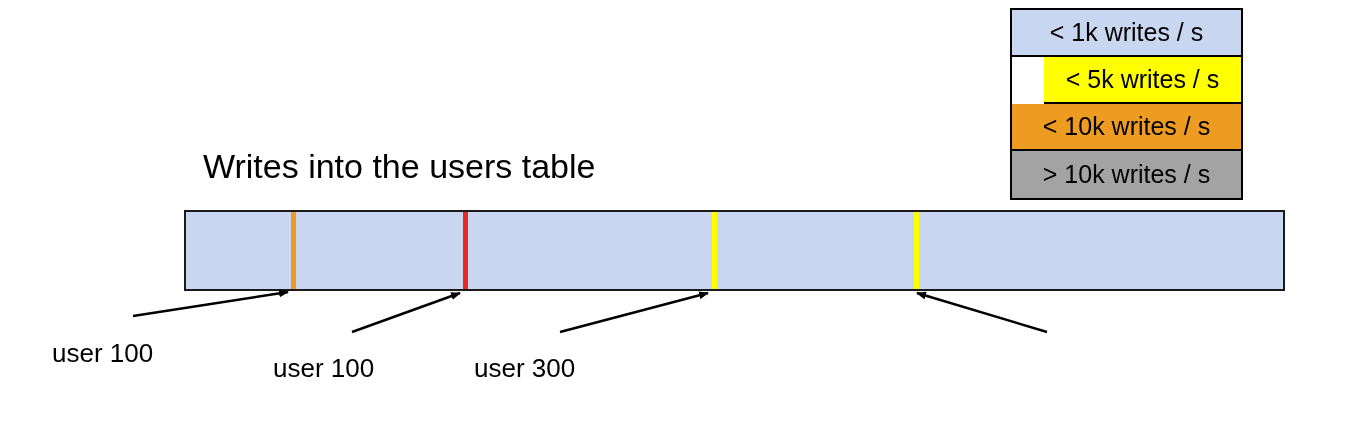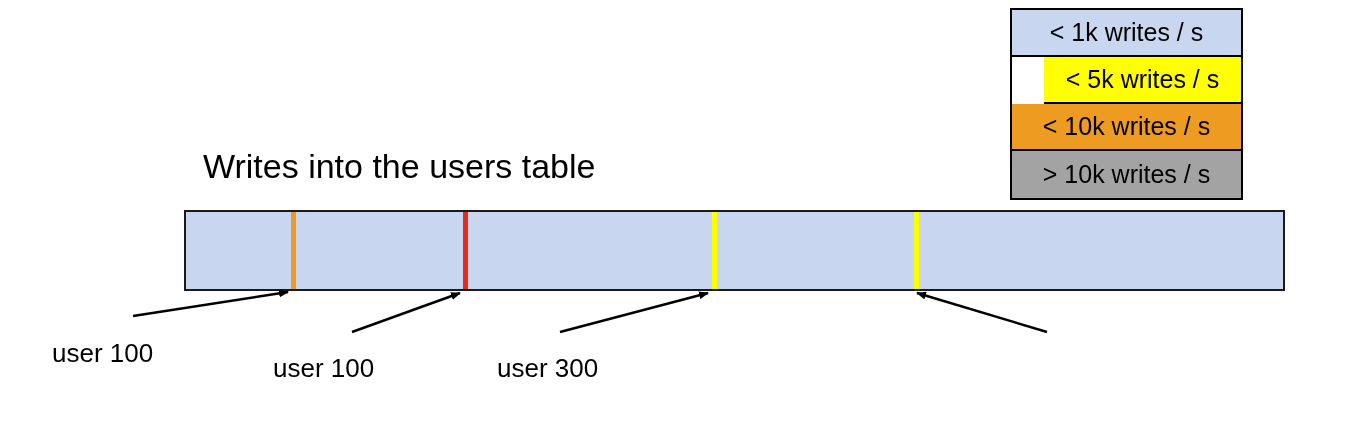--- a/index.html
+++ b/index.html
@@ -134,15 +134,15 @@
     <g id="arrow-lines" stroke="#000000" stroke-width="2.4" fill="none">
         <line x1="133" y1="316" x2="288" y2="292" marker-end="url(#ah)"></line>
         <line x1="352" y1="332" x2="460" y2="293" marker-end="url(#ah)"></line>
         <line x1="560" y1="332" x2="708" y2="293" marker-end="url(#ah)"></line>
         <line x1="1047" y1="332" x2="917" y2="293" marker-end="url(#ah)"></line>
       </g>
   </svg>
 
   <div class="arrow-label" style="left: 52px; top: 340px;">user 100</div>
   <div class="arrow-label" style="left: 273px; top: 355px;">user 100</div>
-  <div class="arrow-label" style="left: 497px; top: 355px;">user 300</div>
+  <div class="arrow-label" style="left: 474px; top: 355px;">user 300</div>
 
 </div>
 
 </body></html>

